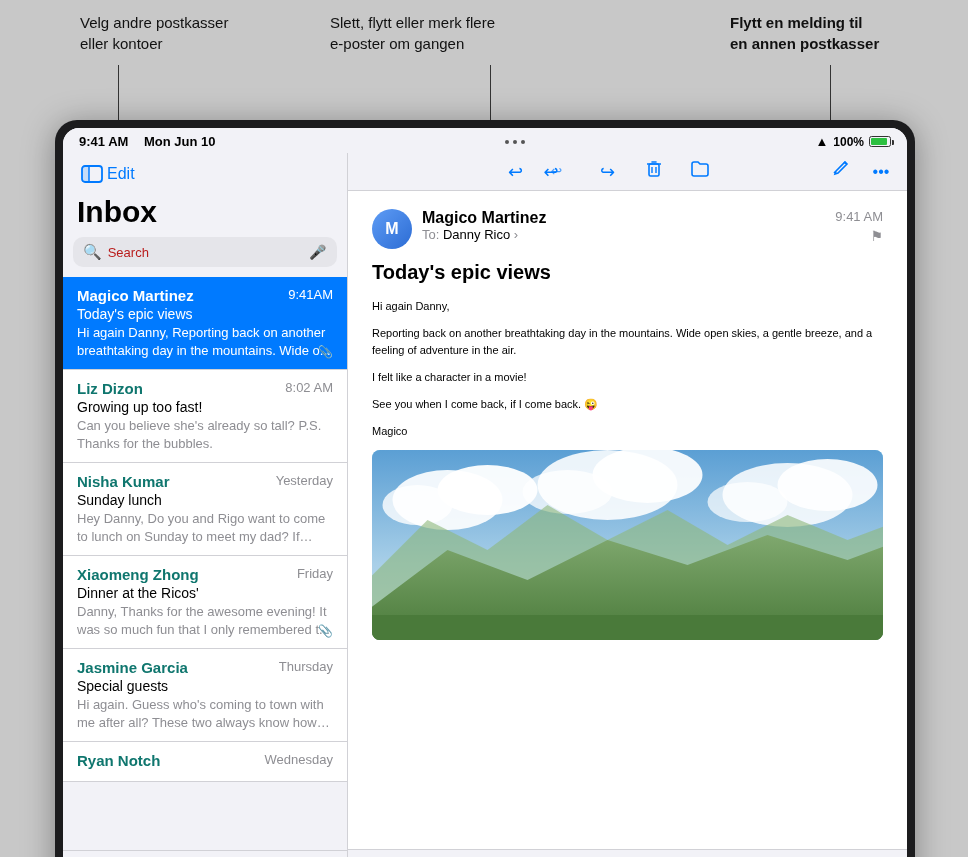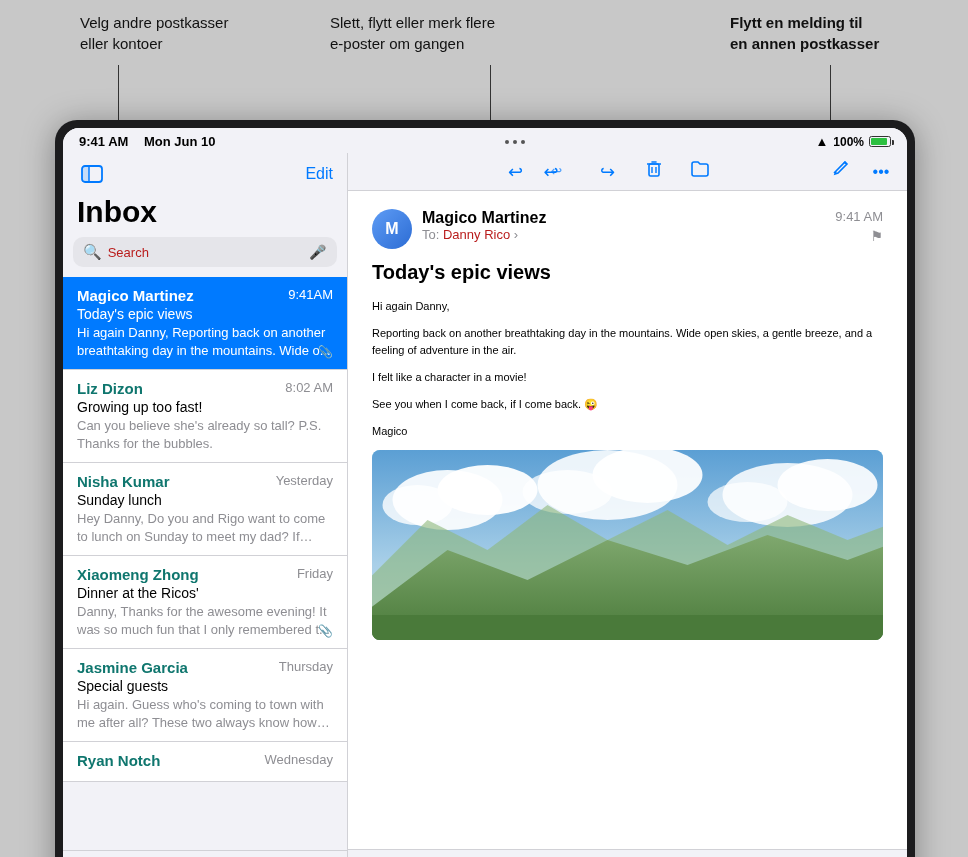--- a/index.html
+++ b/index.html
@@ -94,21 +94,20 @@
       width: 285px;
       background: #f2f2f7;
       display: flex;
       flex-direction: column;
       border-right: 1px solid #d1d1d6;
       flex-shrink: 0;
     }
 
     .left-toolbar {
       display: flex;
-      justify-content: space-between;
       align-items: center;
       padding: 6px 14px 4px;
     }
     .sidebar-btn {
       width: 30px; height: 30px;
       display: flex; align-items: center; justify-content: center;
       color: #007aff;
       font-size: 20px;
       cursor: pointer;
     }
@@ -275,21 +274,21 @@
     .sender-info { flex: 1; }
     .sender-name-large {
       font-size: 16px;
       font-weight: 600;
       color: #000;
     }
     .to-line {
       font-size: 13px;
       color: #8e8e93;
     }
-    .to-line span { color: #b91c1c; }
+    .to-line span { color: #000000; }
     .email-meta-right {
       display: flex;
       flex-direction: column;
       align-items: flex-end;
       gap: 4px;
     }
     .email-content-time {
       font-size: 13px;
       color: #8e8e93;
     }

